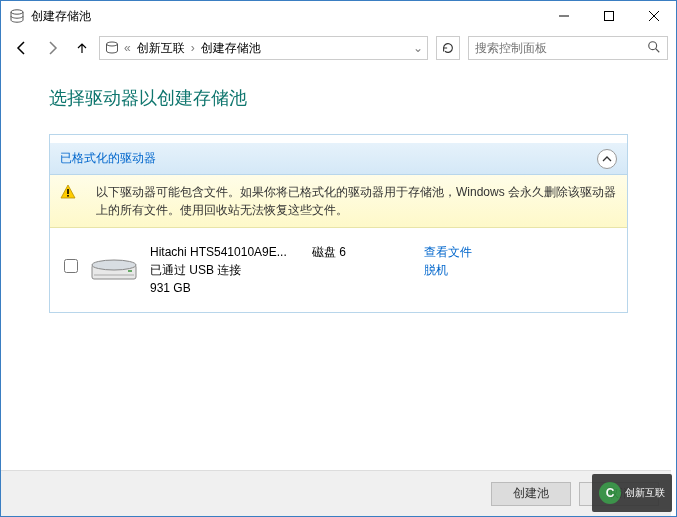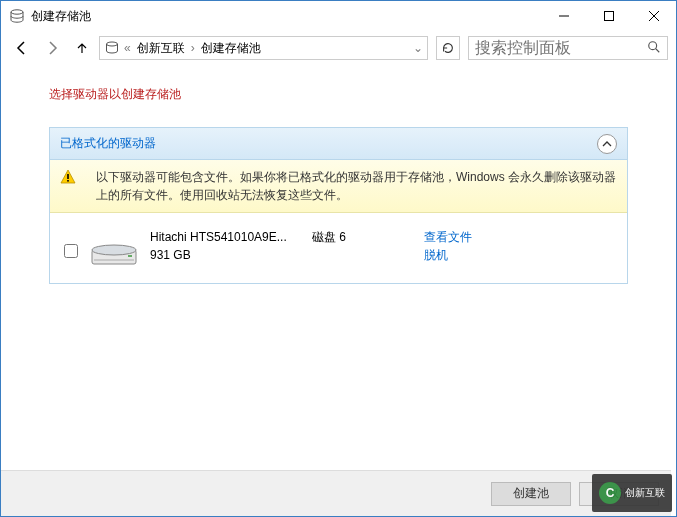--- a/index.html
+++ b/index.html
@@ -15,28 +15,28 @@
 .navbar { height: 34px; display: flex; align-items: center; padding: 0 8px; gap: 4px; }
 .navarrow { width: 26px; height: 26px; display:flex; align-items:center; justify-content:center; color:#808080; }
 .navarrow.active { color:#000; }
 .navarrow svg { width: 16px; height: 16px; }
 .breadcrumb { flex: 1; height: 24px; border: 1px solid #ccc; display:flex; align-items:center; padding: 0 4px; gap:4px; margin-right:4px; }
 .breadcrumb .bicon { width:16px; height:16px; display:flex; align-items:center; justify-content:center; }
 .breadcrumb .crumb { padding: 0 2px; color:#000; }
 .breadcrumb .sep { color:#808080; }
 .refresh { width:24px; height:24px; border:1px solid #ccc; display:flex; align-items:center; justify-content:center; margin-right:4px; }
 .searchbox { width: 200px; height:24px; border:1px solid #ccc; display:flex; align-items:center; padding:0 6px; color:#888; justify-content:space-between; }
-.searchbox input { border:none; outline:none; width: 160px; color:#888; font-size:16px; }
+.searchbox input { border:none; outline:none; width: 160px; color:#888; font-size:12px; }
 .searchbox .sicon { color:#555; }
 
 .content { position:absolute; top:65px; left:0; right:0; bottom:46px; padding: 20px 48px 10px 48px; }
-.heading { color:#b91c1c; font-size:12px; margin-bottom: 24px; }
+.heading { color:#0f766e; font-size:18px; margin-bottom: 24px; }
 
 .panel { border: 1px solid #b8d6eb; }
-.panel-header { background: linear-gradient(#e6f2fb, #d4e8f7); height: 32px; display:flex; align-items:center; justify-content:space-between; padding: 0 10px; color:#0066cc; font-size:13px; border-bottom:1px solid #b8d6eb; }
+.panel-header { background: linear-gradient(#e6f2fb, #d4e8f7); height: 32px; display:flex; align-items:center; justify-content:space-between; padding: 0 10px; color:#0066cc; font-size:13px; border-bottom:1px solid #b8d6eb;margin-top:8px; }
 .collapse-btn { width:20px; height:20px; border:1px solid #999; border-radius:50%; display:flex; align-items:center; justify-content:center; background:#fff; }
 .collapse-btn svg { width:10px; height:10px; }
 
 .warning { background: linear-gradient(#fffde8, #fef9c9); padding: 8px 10px; display:flex; gap:20px; border-bottom:1px solid #e8e4a8; line-height:1.5; color:#333; }
 .warning .wicon { width:16px; height:16px; flex-shrink:0; margin-top:1px; }
 
 .drive-row { padding: 15px 14px; display:flex; align-items:flex-start; gap:12px; background:#fff; }
 .drive-row .chk { margin-top: 16px; width:14px; height:14px; }
 .drive-icon { width:48px; height:32px; margin-top:8px; flex-shrink:0; }
 .col1 { width: 150px; line-height:1.5; color:#000; }
@@ -159,20 +159,21 @@
       <span class="drive-icon">
         <svg viewBox="0 0 48 32">
           <rect x="2" y="14" width="44" height="14" rx="2" fill="#e8e8e8" stroke="#888"></rect>
           <ellipse cx="24" cy="14" rx="22" ry="5" fill="#d8dde2" stroke="#888"></ellipse>
           <line x1="4" y1="24" x2="44" y2="24" stroke="#aaa"></line>
           <rect x="38" y="19" width="4" height="2" fill="#6a6"></rect>
         </svg>
       </span>
       <div class="col1">
         <div style="font-weight:400;">Hitachi HTS541010A9E...</div>
+        <div>已通过 USB 连接</div>
         <div>931 GB</div>
       </div>
       <div class="col2">
         <div>磁盘 6</div>
       </div>
       <div class="col3">
         <div class="linklike">查看文件</div>
         <div class="linklike">脱机</div>
       </div>
     </div>

